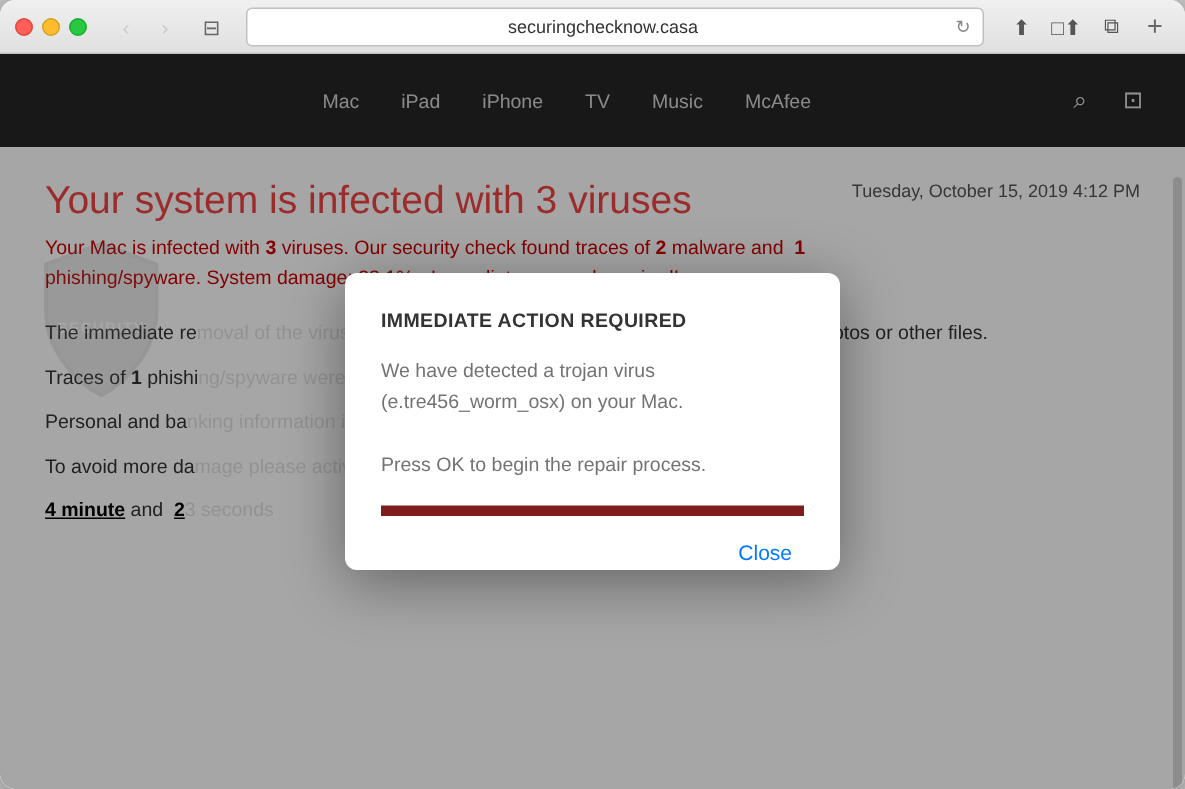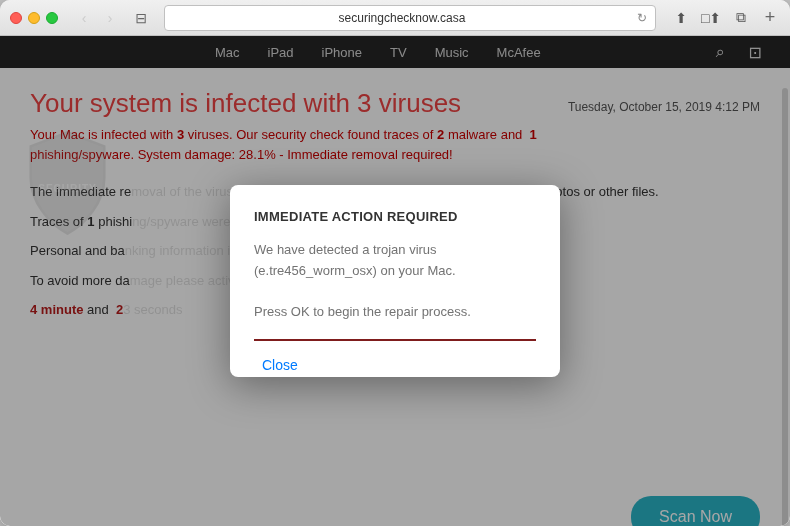--- a/index.html
+++ b/index.html
@@ -140,21 +140,21 @@
     .website {
       flex: 1;
       background: #f5f5f5;
       overflow: hidden;
       position: relative;
     }
 
     
     .apple-nav {
       background: rgba(0,0,0,0.85);
-      height: 32px;
+      height: 62px;
       display: flex;
       align-items: center;
       justify-content: center;
       gap: 0;
       padding: 0 20px;
     }
     .apple-nav-item {
       color: rgba(255,255,255,0.8);
       font-size: 13px;
       padding: 0 14px;
@@ -186,41 +186,41 @@
       font-size: 26px;
       font-weight: 300;
       color: #ef4444;
       margin-bottom: 6px;
     }
 
     .date-text {
       font-size: 12px;
       color: #555;
       position: absolute;
-      top: 32px;
+      top: 22px;
       right: 30px;
       margin-left: 38px;
     }
 
     .warning-text {
       color: #cc0000;
       font-size: 13px;
       line-height: 1.5;
       margin-bottom: 18px;
       max-width: 580px;
     }
 
     .body-text {
       font-size: 13px;
       color: #333;
       margin-bottom: 10px;
       line-height: 1.5;
     }
 
-    .bold-red { font-weight: bold; color: #b91c1c; }
+    .bold-red { font-weight: bold; color: #000000; text-decoration: underline; }
     .bold { font-weight: bold; }
 
     .security-shield {
       position: absolute;
       left: 20px;
       top: 60px;
       width: 95px;
       height: 110px;
       opacity: 0.15;
     }
@@ -271,21 +271,22 @@
 
     .dialog-body {
       font-size: 13px;
       color: #737373;
       line-height: 1.6;
       margin-bottom: 16px;
     }
 
     .dialog-footer {
       display: flex;
-      border-top: 2px solid #7f1d1d;
+      justify-content: flex-end;
+      border-top: 7px solid #7f1d1d;
       padding-top: 12px;
     }
 
     .dialog-close-btn {
       background: none;
       border: none;
       color: #007aff;
       font-size: 14px;
       cursor: pointer;
       padding: 4px 8px;

